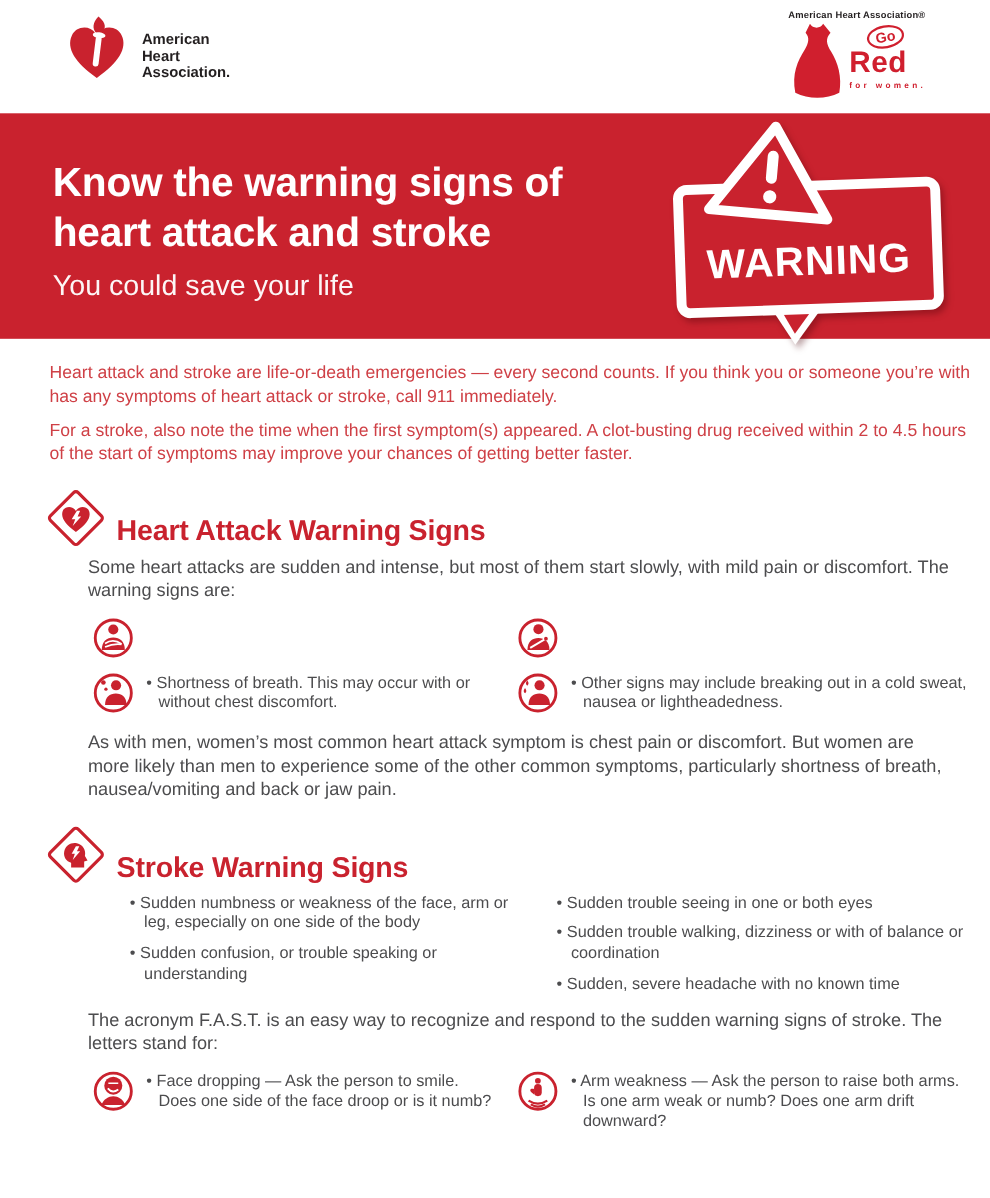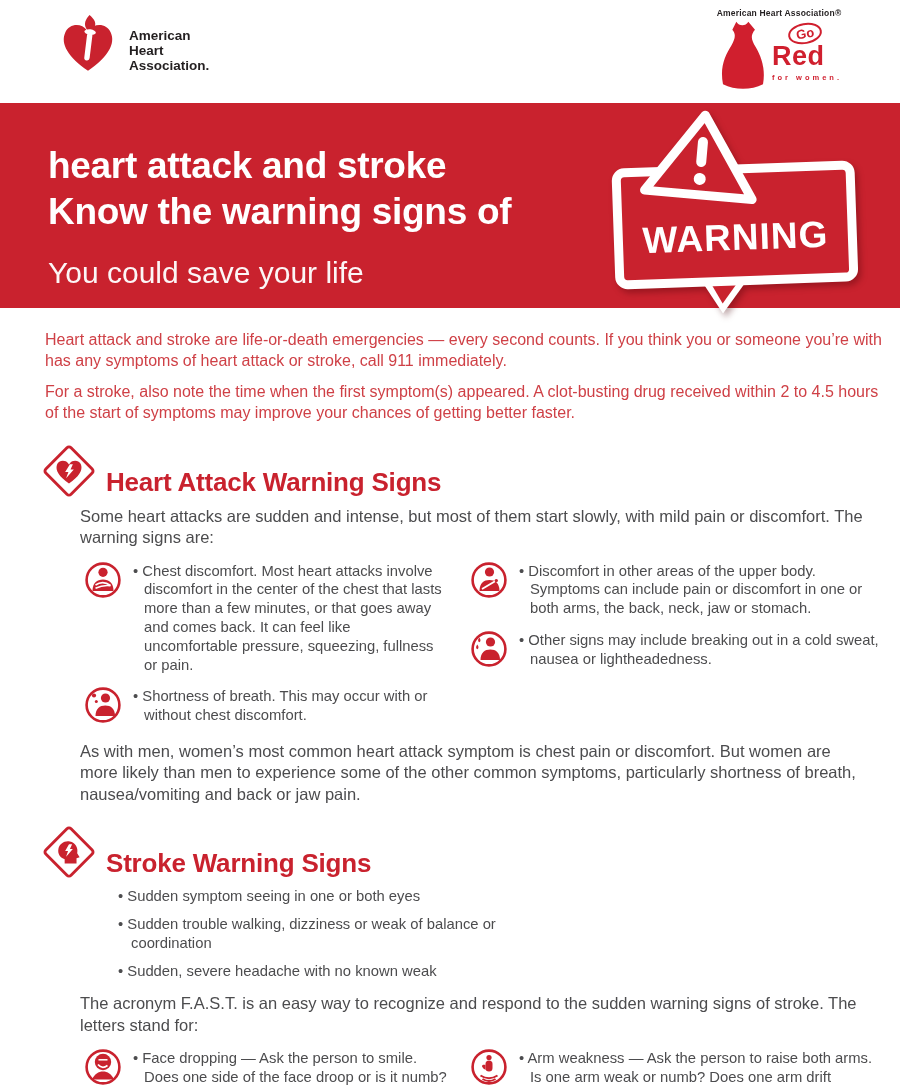--- a/index.html
+++ b/index.html
@@ -21,21 +21,21 @@
   .gr-text{text-align:left;margin-left:2px;margin-top:4px;}
   .gr-go{display:inline-block;font-size:13px;font-weight:bold;color:#D01F2E;
     border:2px solid #D01F2E;border-radius:50%;padding:1px 6px;transform:rotate(-10deg);
     margin-left:16px;margin-bottom:0px;}
   .gr-red{font-size:27px;font-weight:bold;color:#D01F2E;line-height:.95;letter-spacing:.5px;}
   .gr-women{font-size:7.5px;color:#D01F2E;letter-spacing:3px;margin-top:3px;font-weight:bold;}
   
   .banner{position:relative;height:205px;background:#C9222E;color:#fff;
     padding:40px 0 0 48px;box-sizing:border-box;}
   .banner h1{font-size:37px;font-weight:bold;margin:0;line-height:1.24;letter-spacing:-.3px;}
-  .banner .sub{font-size:30px;font-weight:normal;margin-top:21px;opacity:.96;}
+  .banner .sub{font-size:26px;font-weight:normal;margin-top:9px;opacity:.96;}
   .warning-graphic{position:absolute;right:32px;top:4px;width:268px;height:212px;
     filter:drop-shadow(3px 4px 3px rgba(70,0,5,.35));}
   
   .intro{padding:12px 16px 0 45px;}
   .intro p{color:#CF4046;font-size:16px;line-height:1.34;margin:9px 0;max-width:845px;}
   
   .section-head{display:flex;align-items:flex-end;margin:20px 0 8px 42px;}
   .section-head svg{width:54px;height:54px;flex:none;}
   .section-head h2{font-size:26px;font-weight:bold;color:#C9222E;margin:0 0 0 10px;letter-spacing:-.2px;}
   .para{color:#4C4C4E;font-size:16.5px;line-height:1.3;margin:4px 36px 12px 80px;max-width:812px;}
@@ -82,22 +82,22 @@
         <span class="gr-go">Go</span>
         <div class="gr-red">Red</div>
         <div class="gr-women">for women.</div>
       </div>
     </div>
   </div>
 </div>
 
 <div class="banner">
   <h1>
+    <div>Know the warning signs of</div>
     <div>heart attack and stroke</div>
-    <div>Know the warning signs of</div>
   </h1>
   <div class="sub">You could save your life</div>
 
   <svg class="warning-graphic" viewBox="0 0 268 212">
     <g transform="rotate(-2 133 120)">
       <path d="M98 170 L148 170 L120 206 Z" fill="#ffffff"></path>
       <path d="M106 170 L140 170 L120 196 Z" fill="#C9222E"></path>
       <rect x="18" y="62" width="234" height="112" rx="8" fill="#C9222E" stroke="#ffffff" stroke-width="9"></rect>
       <text x="135" y="143" font-size="37" font-weight="bold" fill="#ffffff" text-anchor="middle" letter-spacing="1" font-family="Liberation Sans, sans-serif">WARNING</text>
     </g>
@@ -129,21 +129,20 @@
 <div class="cols">
   <div class="col1">
     <div class="ibullet">
       <svg viewBox="0 0 38 38">
         <circle cx="19" cy="19" r="16.4" fill="#ffffff" stroke="#C9222E" stroke-width="2.6"></circle>
         <circle cx="19" cy="11.3" r="4.6" fill="#C9222E"></circle>
         <path d="M8.5 30 c0 -8 4.5 -11.5 10.5 -11.5 c6 0 10.5 3.5 10.5 11.5 z" fill="#C9222E"></path>
         <path d="M11.5 24 q7.5 -5 15 .5" stroke="#ffffff" stroke-width="1.6" fill="none"></path>
         <path d="M11.5 27.2 q7.5 -3.5 15 -2.5" stroke="#ffffff" stroke-width="1.6" fill="none"></path>
       </svg>
-      <div class="btext">Chest discomfort. Most heart attacks involve discomfort in the center of the chest that lasts more than a few minutes, or that goes away and comes back. It can feel like uncomfortable pressure, squeezing, fullness or pain.</div>
     </div>
     <div class="ibullet">
       <svg viewBox="0 0 38 38">
         <circle cx="19" cy="19" r="16.4" fill="#ffffff" stroke="#C9222E" stroke-width="2.6"></circle>
         <circle cx="21.5" cy="12" r="4.6" fill="#C9222E"></circle>
         <path d="M11.5 30 c0 -7.5 4.3 -10.5 9.8 -10.5 c5.5 0 9.7 3 9.7 10.5 z" fill="#C9222E"></path>
         <circle cx="10" cy="9.5" r="2.1" fill="#C9222E"></circle>
         <circle cx="12.3" cy="15.5" r="1.5" fill="#C9222E"></circle>
       </svg>
       <div class="btext">Shortness of breath. This may occur with or without chest discomfort.</div>
@@ -151,21 +150,20 @@
   </div>
   <div class="col2">
     <div class="ibullet">
       <svg viewBox="0 0 38 38">
         <circle cx="19" cy="19" r="16.4" fill="#ffffff" stroke="#C9222E" stroke-width="2.6"></circle>
         <circle cx="19.5" cy="11" r="4.6" fill="#C9222E"></circle>
         <path d="M9.5 30 c0 -8 4.5 -11 10 -11 c5.5 0 10 3 10 11 z" fill="#C9222E"></path>
         <path d="M12 28 L25.5 20" stroke="#ffffff" stroke-width="1.8" fill="none"></path>
         <circle cx="26.3" cy="19.6" r="1.7" fill="#C9222E"></circle>
       </svg>
-      <div class="btext">Discomfort in other areas of the upper body. Symptoms can include pain or discomfort in one or both arms, the back, neck, jaw or stomach.</div>
     </div>
     <div class="ibullet">
       <svg viewBox="0 0 38 38">
         <circle cx="19" cy="19" r="16.4" fill="#ffffff" stroke="#C9222E" stroke-width="2.6"></circle>
         <circle cx="20.5" cy="12" r="4.6" fill="#C9222E"></circle>
         <path d="M10.5 30 c0 -7.5 4.3 -10.5 9.8 -10.5 c5.5 0 9.7 3 9.7 10.5 z" fill="#C9222E"></path>
         <path d="M9.3 7.5 c1.6 2.1 1.6 3.7 0 4.8 c-1.6 -1.1 -1.6 -2.7 0 -4.8 z" fill="#C9222E"></path>
         <path d="M7.3 14.5 c1.6 2.1 1.6 3.7 0 4.8 c-1.6 -1.1 -1.6 -2.7 0 -4.8 z" fill="#C9222E"></path>
       </svg>
       <div class="btext">Other signs may include breaking out in a cold sweat, nausea or lightheadedness.</div>
@@ -180,24 +178,28 @@
     <g transform="rotate(45 28 28)">
       <rect x="9.5" y="9.5" width="37" height="37" rx="3" fill="#ffffff" stroke="#C9222E" stroke-width="3"></rect>
     </g>
     <path d="M23.5 40 v-4.5 c-4.5 -1 -7.5 -5.5 -6.5 -10.5 c1 -5.5 6.5 -9 12 -7.8 c5.5 1.2 8.8 6.5 7.5 12 l2.5 4.3 l-3.2 1 v5.5 z" fill="#C9222E"></path>
     <polygon points="28,20 24,27 27,27 25,33 32,24.8 29,24.8 31.2,20" fill="#ffffff"></polygon>
   </svg>
   <h2>Stroke Warning Signs</h2>
 </div>
 
 <div class="cols cols-stroke">
+  <div class="col1">
+    <div class="pb">Sudden numbness or weakness of the face, arm or leg, especially on one side of the body</div>
+    <div class="pb">Sudden confusion, or trouble speaking or understanding</div>
+  </div>
   <div class="col2">
-    <div class="pb">Sudden symptom seeing in one or both eyes</div>
-    <div class="pb">Sudden trouble walking, dizziness or weak of balance or coordination</div>
-    <div class="pb">Sudden, severe headache with no known weak</div>
+    <div class="pb">Sudden trouble seeing in one or both eyes</div>
+    <div class="pb">Sudden trouble walking, dizziness or with of balance or coordination</div>
+    <div class="pb">Sudden, severe headache with no known time</div>
   </div>
 </div>
 
 <div class="para">The acronym F.A.S.T. is an easy way to recognize and respond to the sudden warning signs of stroke. The letters stand for:</div>
 
 <div class="cols">
   <div class="col1">
     <div class="ibullet">
       <svg viewBox="0 0 38 38">
         <circle cx="19" cy="19" r="16.4" fill="#ffffff" stroke="#C9222E" stroke-width="2.6"></circle>

